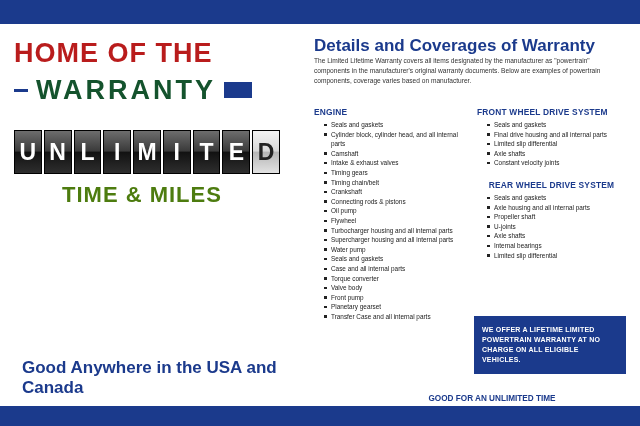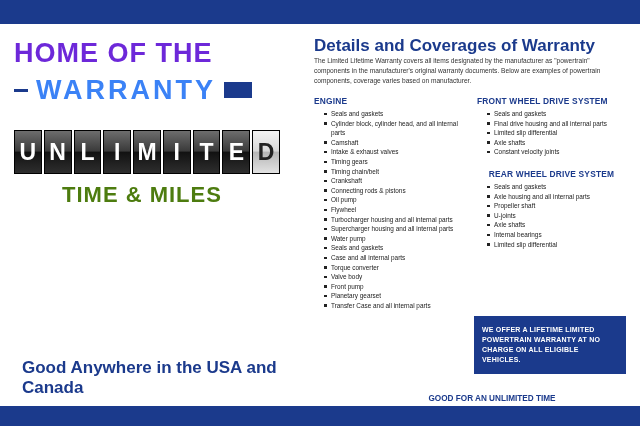--- a/index.html
+++ b/index.html
@@ -38,21 +38,21 @@
     height: 382px;
     display: flex;
   }
   
   .left {
     width: 300px;
     padding: 14px 12px 6px 14px;
     position: relative;
   }
   .home-of {
-    color: #6d28d9;
+    color: #b91c1c;
     font-weight: bold;
     letter-spacing: 1px;
     font-size: 27px;
     line-height: 30px;
     white-space: nowrap;
   }
   .lifetime {
     color: #1b3a8c;
     font-weight: bold;
     font-size: 47px;
@@ -72,21 +72,21 @@
     height: 3px;
     background: #1b3a8c;
     margin-right: 8px;
   }
   .warranty-row .wline.right {
     margin-right: 0;
     margin-left: 8px;
     width: 14px;
   }
   .warranty {
-    color: #3b82f6;
+    color: #14532d;
     font-weight: bold;
     font-size: 27px;
     letter-spacing: 3px;
     line-height: 28px;
     white-space: nowrap;
   }
   .unlimited-box {
     margin-top: 26px;
     display: flex;
     gap: 2px;
@@ -137,21 +137,21 @@
     font-weight: bold;
   }
   .details-text {
     color: #333333;
     font-size: 6.6px;
     line-height: 10px;
     width: 306px;
   }
   .cols {
     display: flex;
-    margin-top: 10px;
+    margin-top: 21px;
     gap: 14px;
   }
   .col {
     width: 152px;
   }
   .sec-title {
     color: #1b3a8c;
     font-size: 8.4px;
     font-weight: bold;
     letter-spacing: 0.2px;

